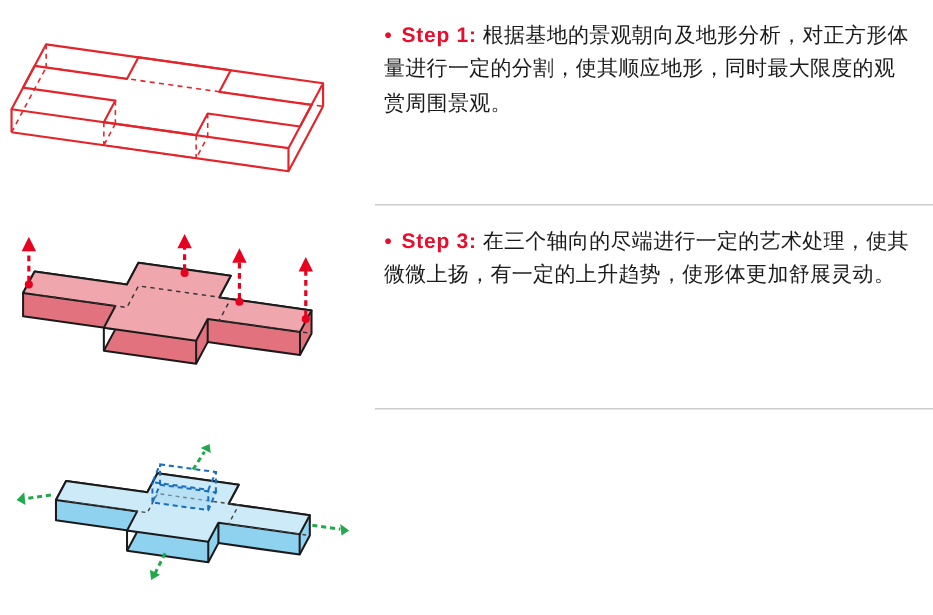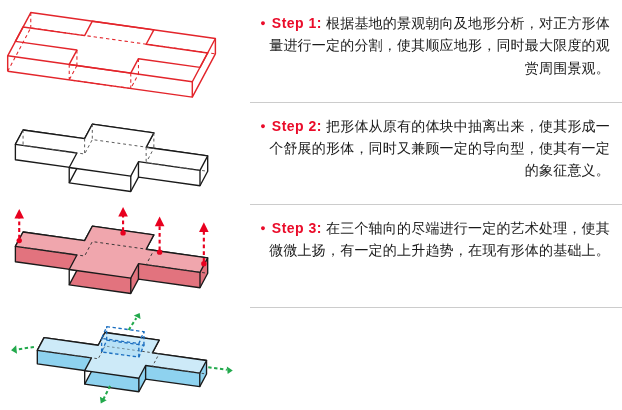--- a/index.html
+++ b/index.html
@@ -2,21 +2,21 @@
 <html><head>
 <meta charset="utf-8">
 <style>
   * { margin:0; padding:0; box-sizing:border-box; }
   html,body { background:#fff; }
   body {
     width:622px; height:410px; overflow:hidden;
     font-family:"Liberation Sans","DejaVu Sans",sans-serif;
   }
   .page { width:622px; height:410px; display:flex; flex-direction:column; background:#fff; }
-  .row { flex:1 1 0; display:flex; min-height:0;text-align:right; }
+  .row { flex:1 1 0; display:flex; min-height:0; }
   .sketch-cell {
     flex:0 0 250px; width:250px;
     display:flex; align-items:center; justify-content:center;
   }
   .text-cell {
     flex:1 1 auto;
     padding:12px 12px 0 6px;
     border-bottom:1px solid #cccccc;
   }
   .row:last-child .text-cell { border-bottom:none; }
@@ -48,37 +48,20 @@
         <path stroke="#e3252b" stroke-width="1.1" fill="none" stroke-dasharray="3.5,3" d="M2,73 L26,28 L218,55 M26,12 V28 M74,51 V67 M66,66 V82 M130,75 V91 M138,60 V76 M74,67 L66,82 L130,91 L138,76"></path>
       </svg>
     </div>
     <div class="text-cell">
       <p class="step-text">
         <span class="bullet">●</span><span class="step-label">Step 1:</span><span>根据基地的景观朝向及地形分析，对正方形体量进行一定的分割，使其顺应地形，同时最大限度的观赏周围景观。</span>
       </p>
     </div>
   </div>
 
-  <div class="row">
-    <div class="sketch-cell">
-      <svg viewBox="0 0 248 104" width="246" height="100">
-        <g stroke="#1a1a1a" stroke-width="1.4" fill="#ffffff" stroke-linejoin="round">
-          <polygon points="18,27 82,36 90,21 154,30 146,45 210,54 210,70 202,85 138,76 130,91 66,82 74,67 10,58 10,42"></polygon>
-          <path fill="none" d="M74,51 V67 M66,66 V82 M130,75 V91 M138,60 V76 M202,69 V85"></path>
-          <polygon points="18,27 82,36 90,21 154,30 146,45 210,54 202,69 138,60 130,75 66,66 74,51 10,42"></polygon>
-        </g>
-        <path stroke="#555555" stroke-width="1" fill="none" stroke-dasharray="3,3" d="M18,43 L82,52 L90,37 L154,46 L146,61 L210,70 M82,36 V52 M90,21 V37 M154,30 V46 M146,45 V61 M18,27 V43"></path>
-      </svg>
-    </div>
-    <div class="text-cell">
-      <p class="step-text">
-        <span class="bullet">●</span><span class="step-label">Step 2:</span><span>把形体从原有的体块中抽离出来，使其形成一个舒展的形体，同时又兼顾一定的导向型，使其有一定的象征意义。</span>
-      </p>
-    </div>
-  </div>
 
   <div class="row">
     <div class="sketch-cell">
       <svg viewBox="0 0 248 104" width="246" height="100">
         <g stroke="#1a1a1a" stroke-width="1.4" stroke-linejoin="round">
           <polygon fill="#e2737e" points="18,27 82,36 90,21 154,30 146,45 210,54 210,70 202,85 138,76 130,91 66,82 74,67 10,58 10,42"></polygon>
           <path fill="none" d="M74,51 V67 M66,66 V82 M130,75 V91 M138,60 V76 M202,69 V85"></path>
           <polygon fill="#f0a6ad" points="18,27 82,36 90,21 154,30 146,45 210,54 202,69 138,60 130,75 66,66 74,51 10,42"></polygon>
         </g>
         <path stroke="#333333" stroke-width="1" fill="none" stroke-dasharray="3,3" d="M18,43 L82,52 L90,37 L154,46 L146,61 L210,70"></path>
@@ -97,21 +80,21 @@
             <circle cx="14" cy="36" r="2.8"></circle>
             <circle cx="122" cy="28" r="2.8"></circle>
             <circle cx="160" cy="48" r="2.8"></circle>
             <circle cx="206" cy="60" r="2.8"></circle>
           </g>
         </g>
       </svg>
     </div>
     <div class="text-cell">
       <p class="step-text">
-        <span class="bullet">●</span><span class="step-label">Step 3:</span><span>在三个轴向的尽端进行一定的艺术处理，使其微微上扬，有一定的上升趋势，在现有形体的基础上。</span>
+        <span class="bullet">●</span><span class="step-label">Step 3:</span><span>在三个轴向的尽端进行一定的艺术处理，使其微微上扬，有一定的上升趋势，使形体更加舒展灵动。</span>
       </p>
     </div>
   </div>
 
   <div class="row">
     <div class="sketch-cell">
       <svg viewBox="0 0 248 104" width="246" height="100">
         <g transform="translate(24,6) scale(0.88)">
           <g stroke="#1a1a1a" stroke-width="1.6" stroke-linejoin="round">
             <polygon fill="#8ed2ef" points="18,27 82,36 90,21 154,30 146,45 210,54 210,70 202,85 138,76 130,91 66,82 74,67 10,58 10,42"></polygon>

